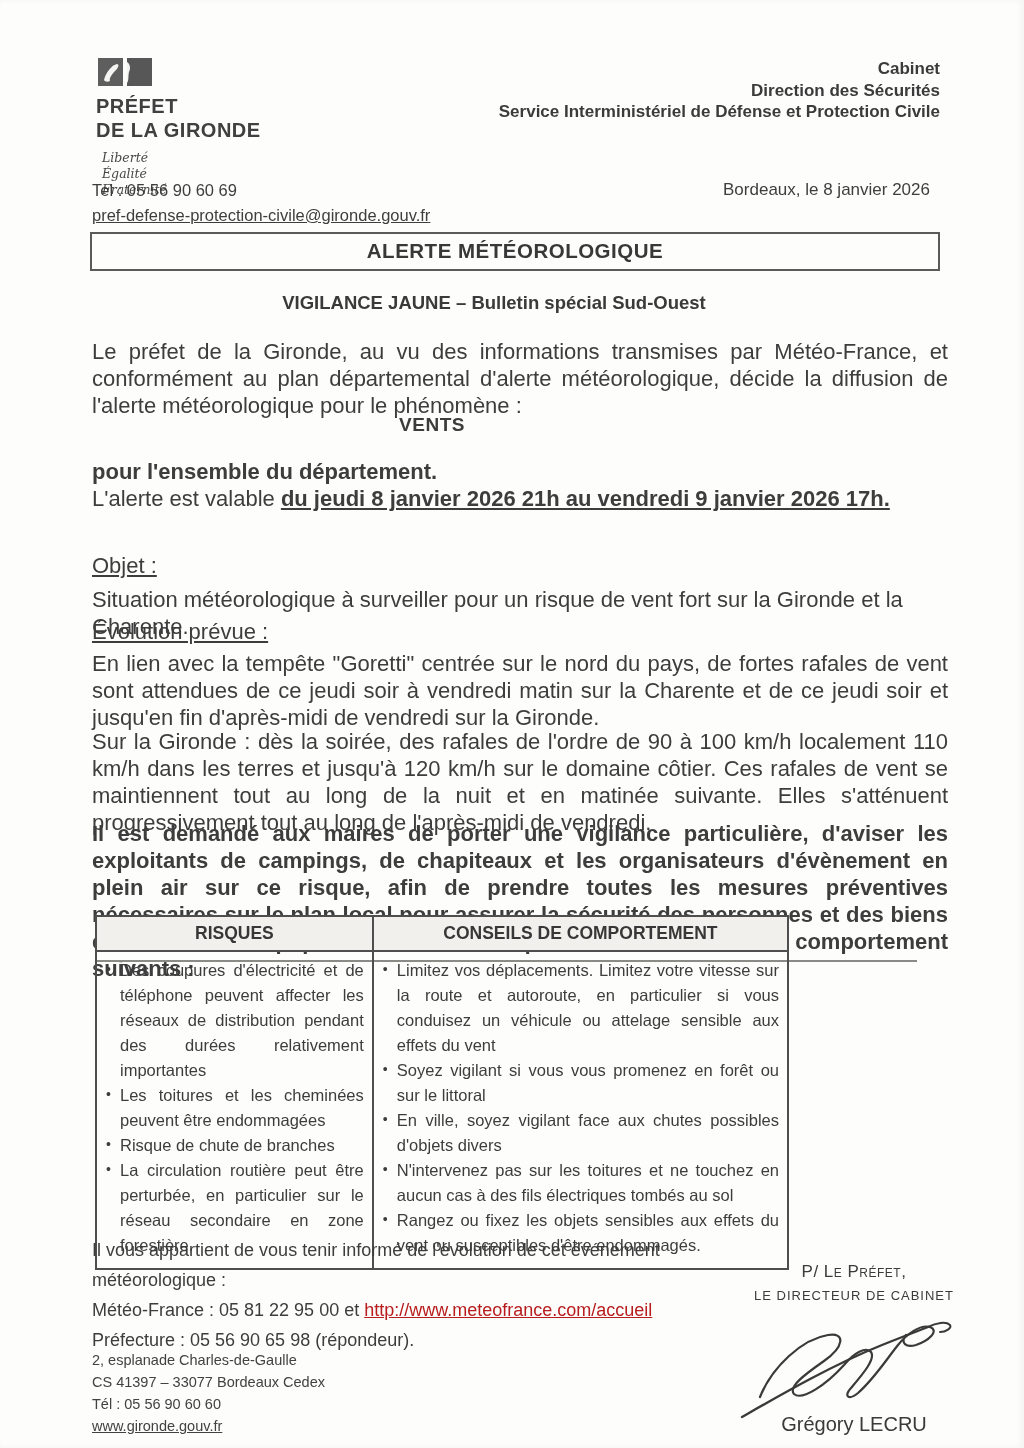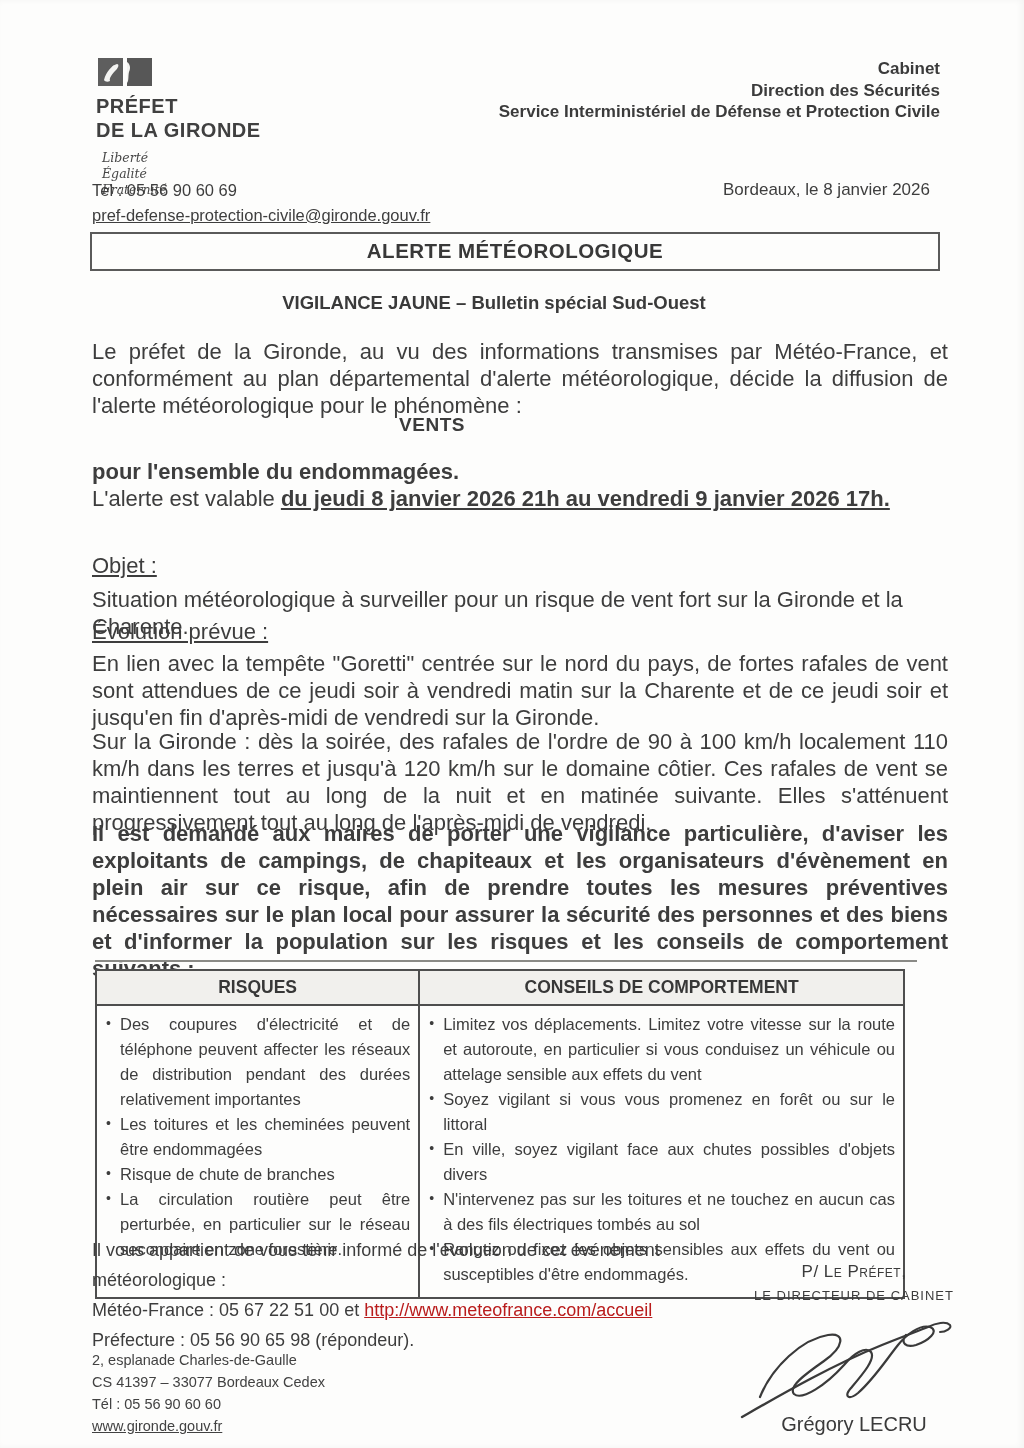--- a/index.html
+++ b/index.html
@@ -38,21 +38,21 @@
   .bodytxt{left:92px;width:856px;font-size:22px;line-height:27px;color:#3d3d3d;}
   .just{text-align:justify;}
   .bold{font-weight:bold;}
   .phenomenon{left:0;top:414px;width:864px;text-align:center;font-weight:bold;font-size:19px;letter-spacing:0.5px;}
   .validity-period{font-weight:bold;text-decoration:underline;}
   .label-underline{text-decoration:underline;}
 
   
   .table-hairline{left:95px;top:960px;width:822px;height:2px;background:#8a8a86;}
   .alert-table{
-    left:95px;top:969px;width:810px;
+    left:95px;top:915px;width:694px;
     border-collapse:collapse;table-layout:fixed;
     font-size:16.5px;line-height:25px;color:#3d3d3d;
   }
   .alert-table th,.alert-table td{border:2px solid #4e4e4e;vertical-align:top;}
   .alert-table th{
     font-size:17.5px;font-weight:bold;text-align:center;
     padding:4px 6px;background:#f1f0ed;color:#373737;
   }
   .alert-table td{padding:6px 8px 10px 6px;}
   .col-risks{width:40%;}
@@ -111,21 +111,21 @@
 
   <div class="abs dateline">Bordeaux, le 8 janvier 2026</div>
 
   <div class="abs title-box">
     <span>ALERTE MÉTÉOROLOGIQUE</span>
   </div>
   <div class="abs subtitle">VIGILANCE JAUNE – Bulletin spécial Sud-Ouest</div>
 
   <div class="abs bodytxt just" style="top:338px;">Le préfet de la Gironde, au vu des informations transmises par Météo-France, et conformément au plan départemental d'alerte météorologique, décide la diffusion de l'alerte météorologique pour le phénomène :</div>
   <div class="abs phenomenon">VENTS</div>
-  <div class="abs bodytxt bold" style="top:458px;">pour l'ensemble du endommagées.</div>
+  <div class="abs bodytxt bold" style="top:458px;">pour l'ensemble du département.</div>
   <div class="abs bodytxt" style="top:485px;">
     <span>L'alerte est valable </span><span class="validity-period">du jeudi 8 janvier 2026 21h au vendredi 9 janvier 2026 17h.</span>
   </div>
 
   <div class="abs bodytxt" style="top:552px;">
     <span class="label-underline">Objet :</span>
   </div>
   <div class="abs bodytxt" style="top:586px;">Situation météorologique à surveiller pour un risque de vent fort sur la Gironde et la Charente.</div>
   <div class="abs bodytxt" style="top:618px;">
     <span class="label-underline">Évolution prévue :</span>
@@ -165,21 +165,21 @@
             <li>Rangez ou fixez les objets sensibles aux effets du vent ou susceptibles d'être endommagés.</li>
           </ul>
         </td>
       </tr>
     </tbody>
   </table>
 
   <div class="abs closing">
     <div>Il vous appartient de vous tenir informé de l'évolution de cet événement météorologique :</div>
     <div>
-      <span>Météo-France : 05 67 22 51 00 et </span><a href="#">http://www.meteofrance.com/accueil</a>
+      <span>Météo-France : 05 81 22 95 00 et </span><a href="#">http://www.meteofrance.com/accueil</a>
     </div>
     <div>Préfecture : 05 56 90 65 98 (répondeur).</div>
   </div>
 
   <div class="abs sigblock">
     <div class="sig-onbehalf">P/ Le Préfet,</div>
     <div class="sig-role">LE DIRECTEUR DE CABINET</div>
     <div class="sig-svg">
       <svg width="230" height="118" viewBox="0 0 230 118" aria-hidden="true">
         <path d="M10 112 C45 92 100 60 150 40 C170 32 186 26 196 22" stroke="#3a3a3a" stroke-width="2.4" fill="none" stroke-linecap="round"></path>

